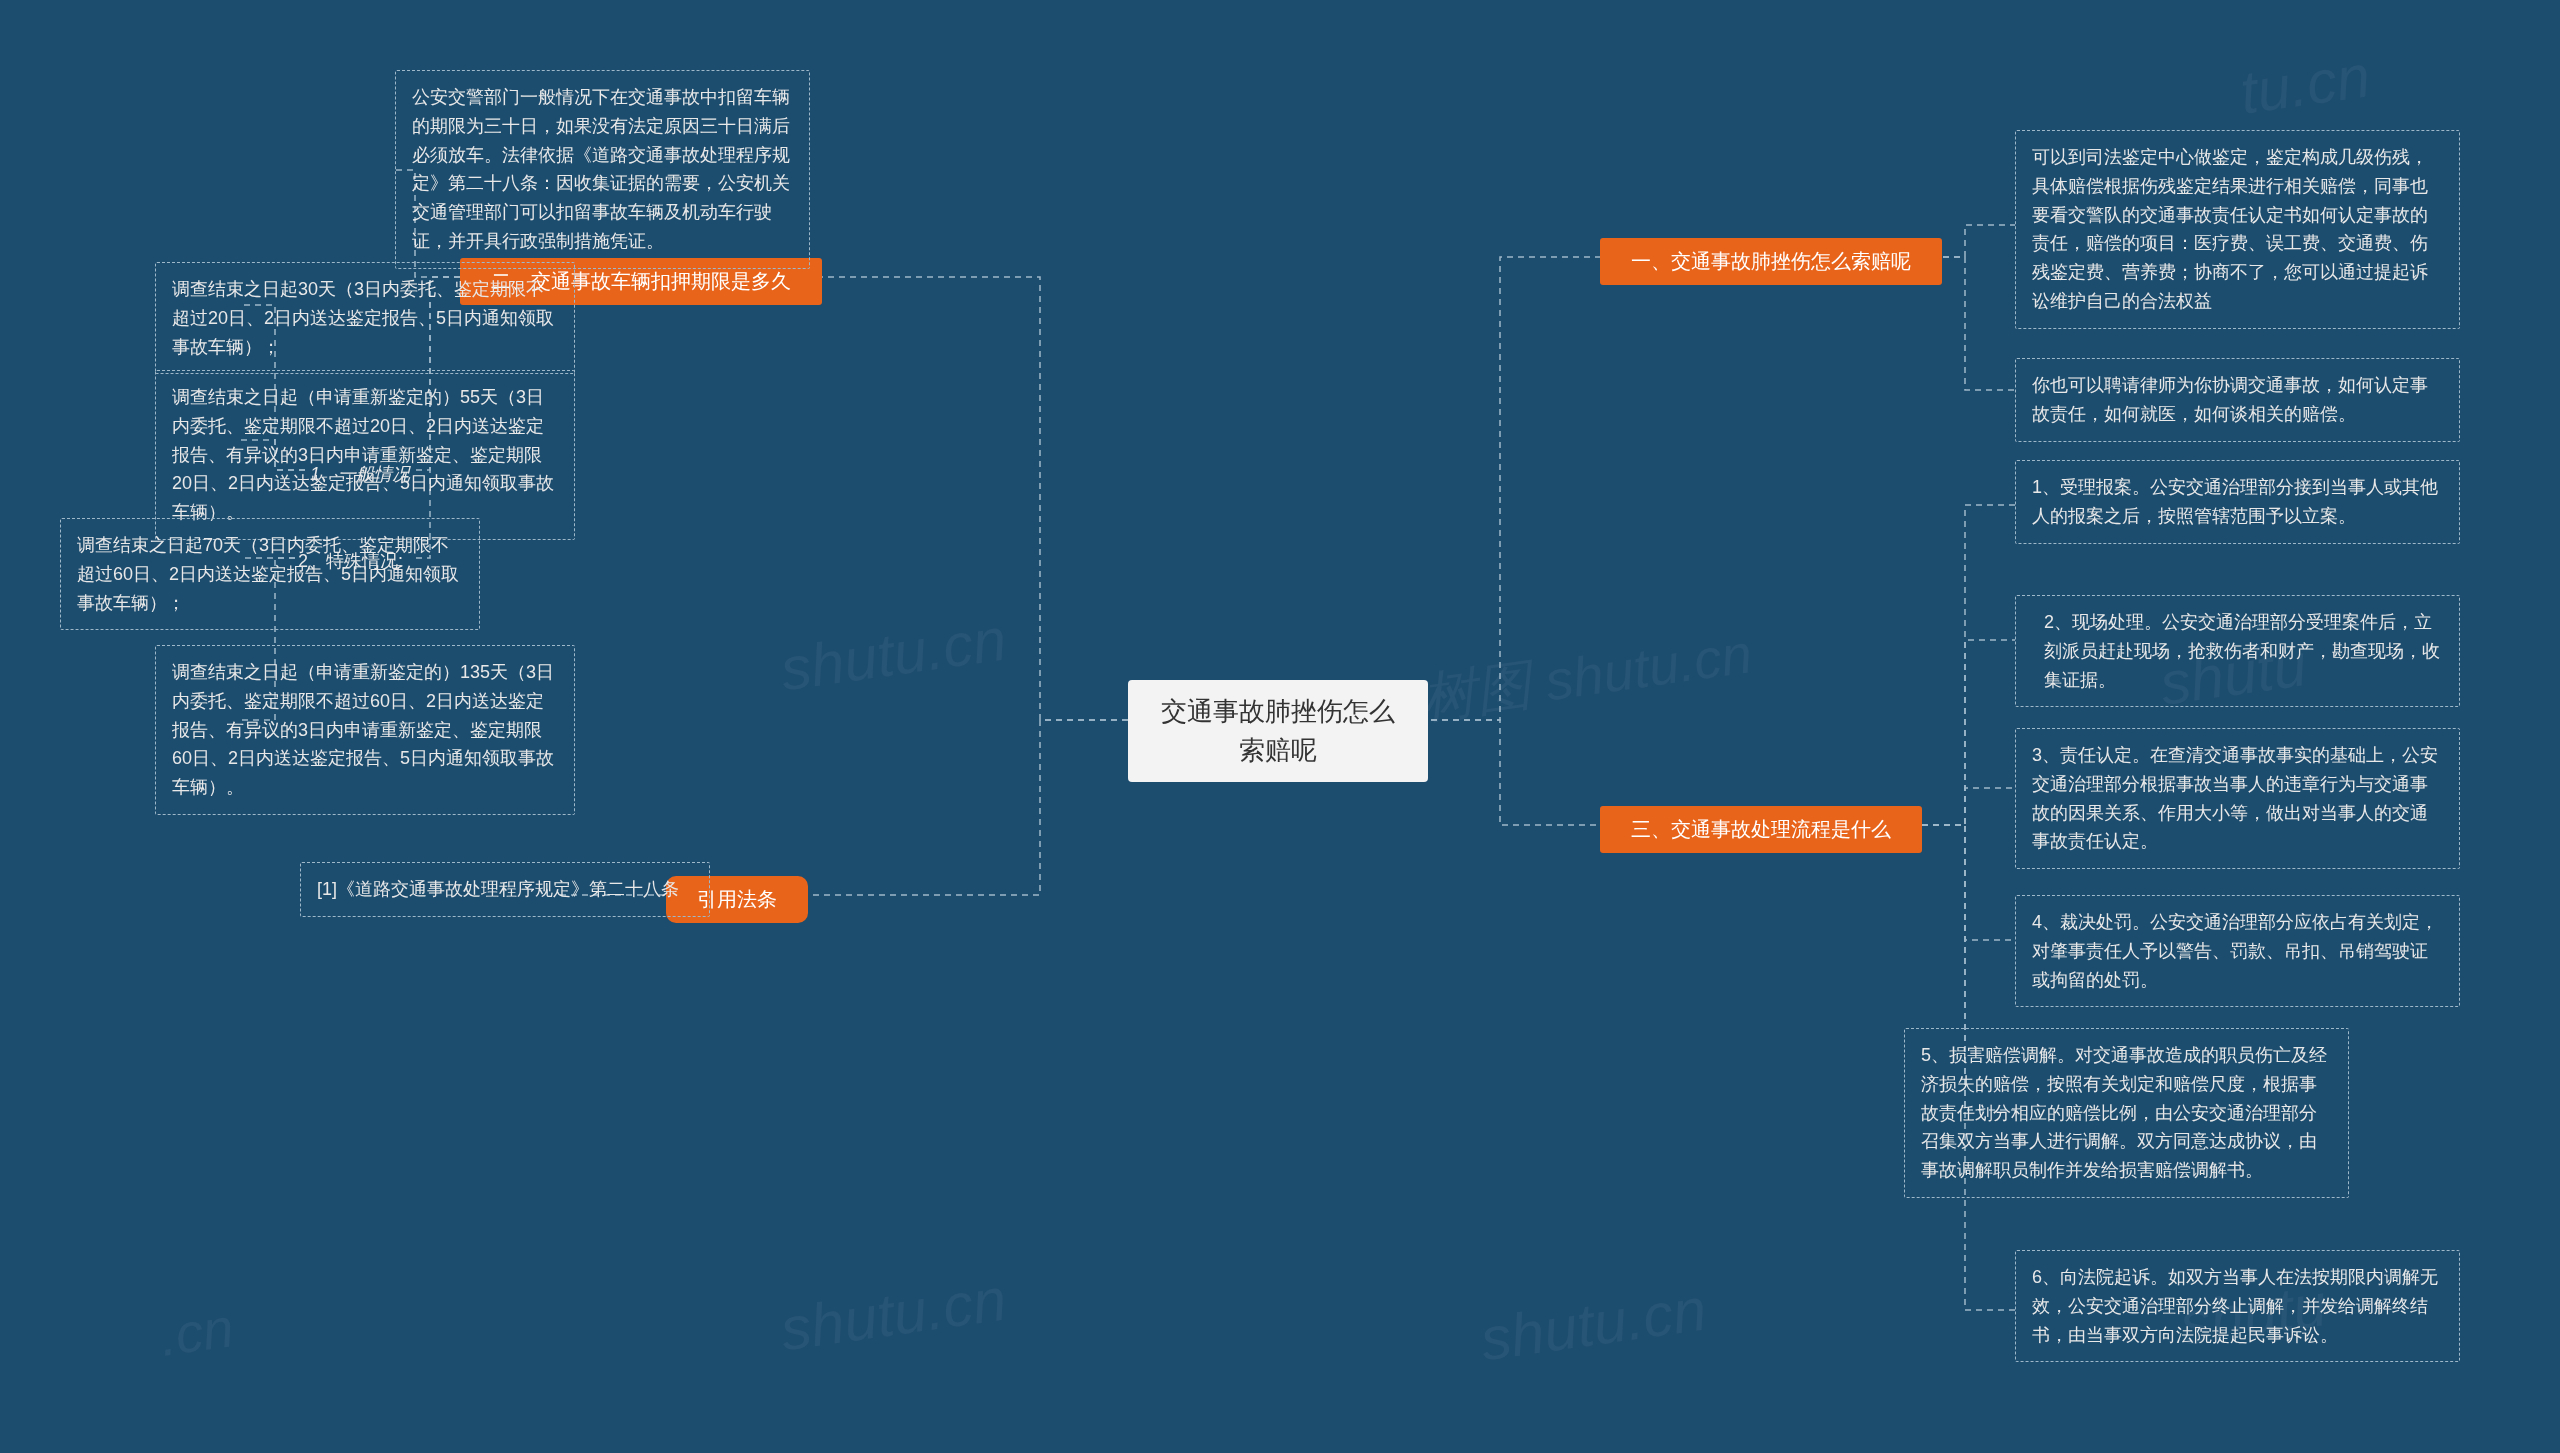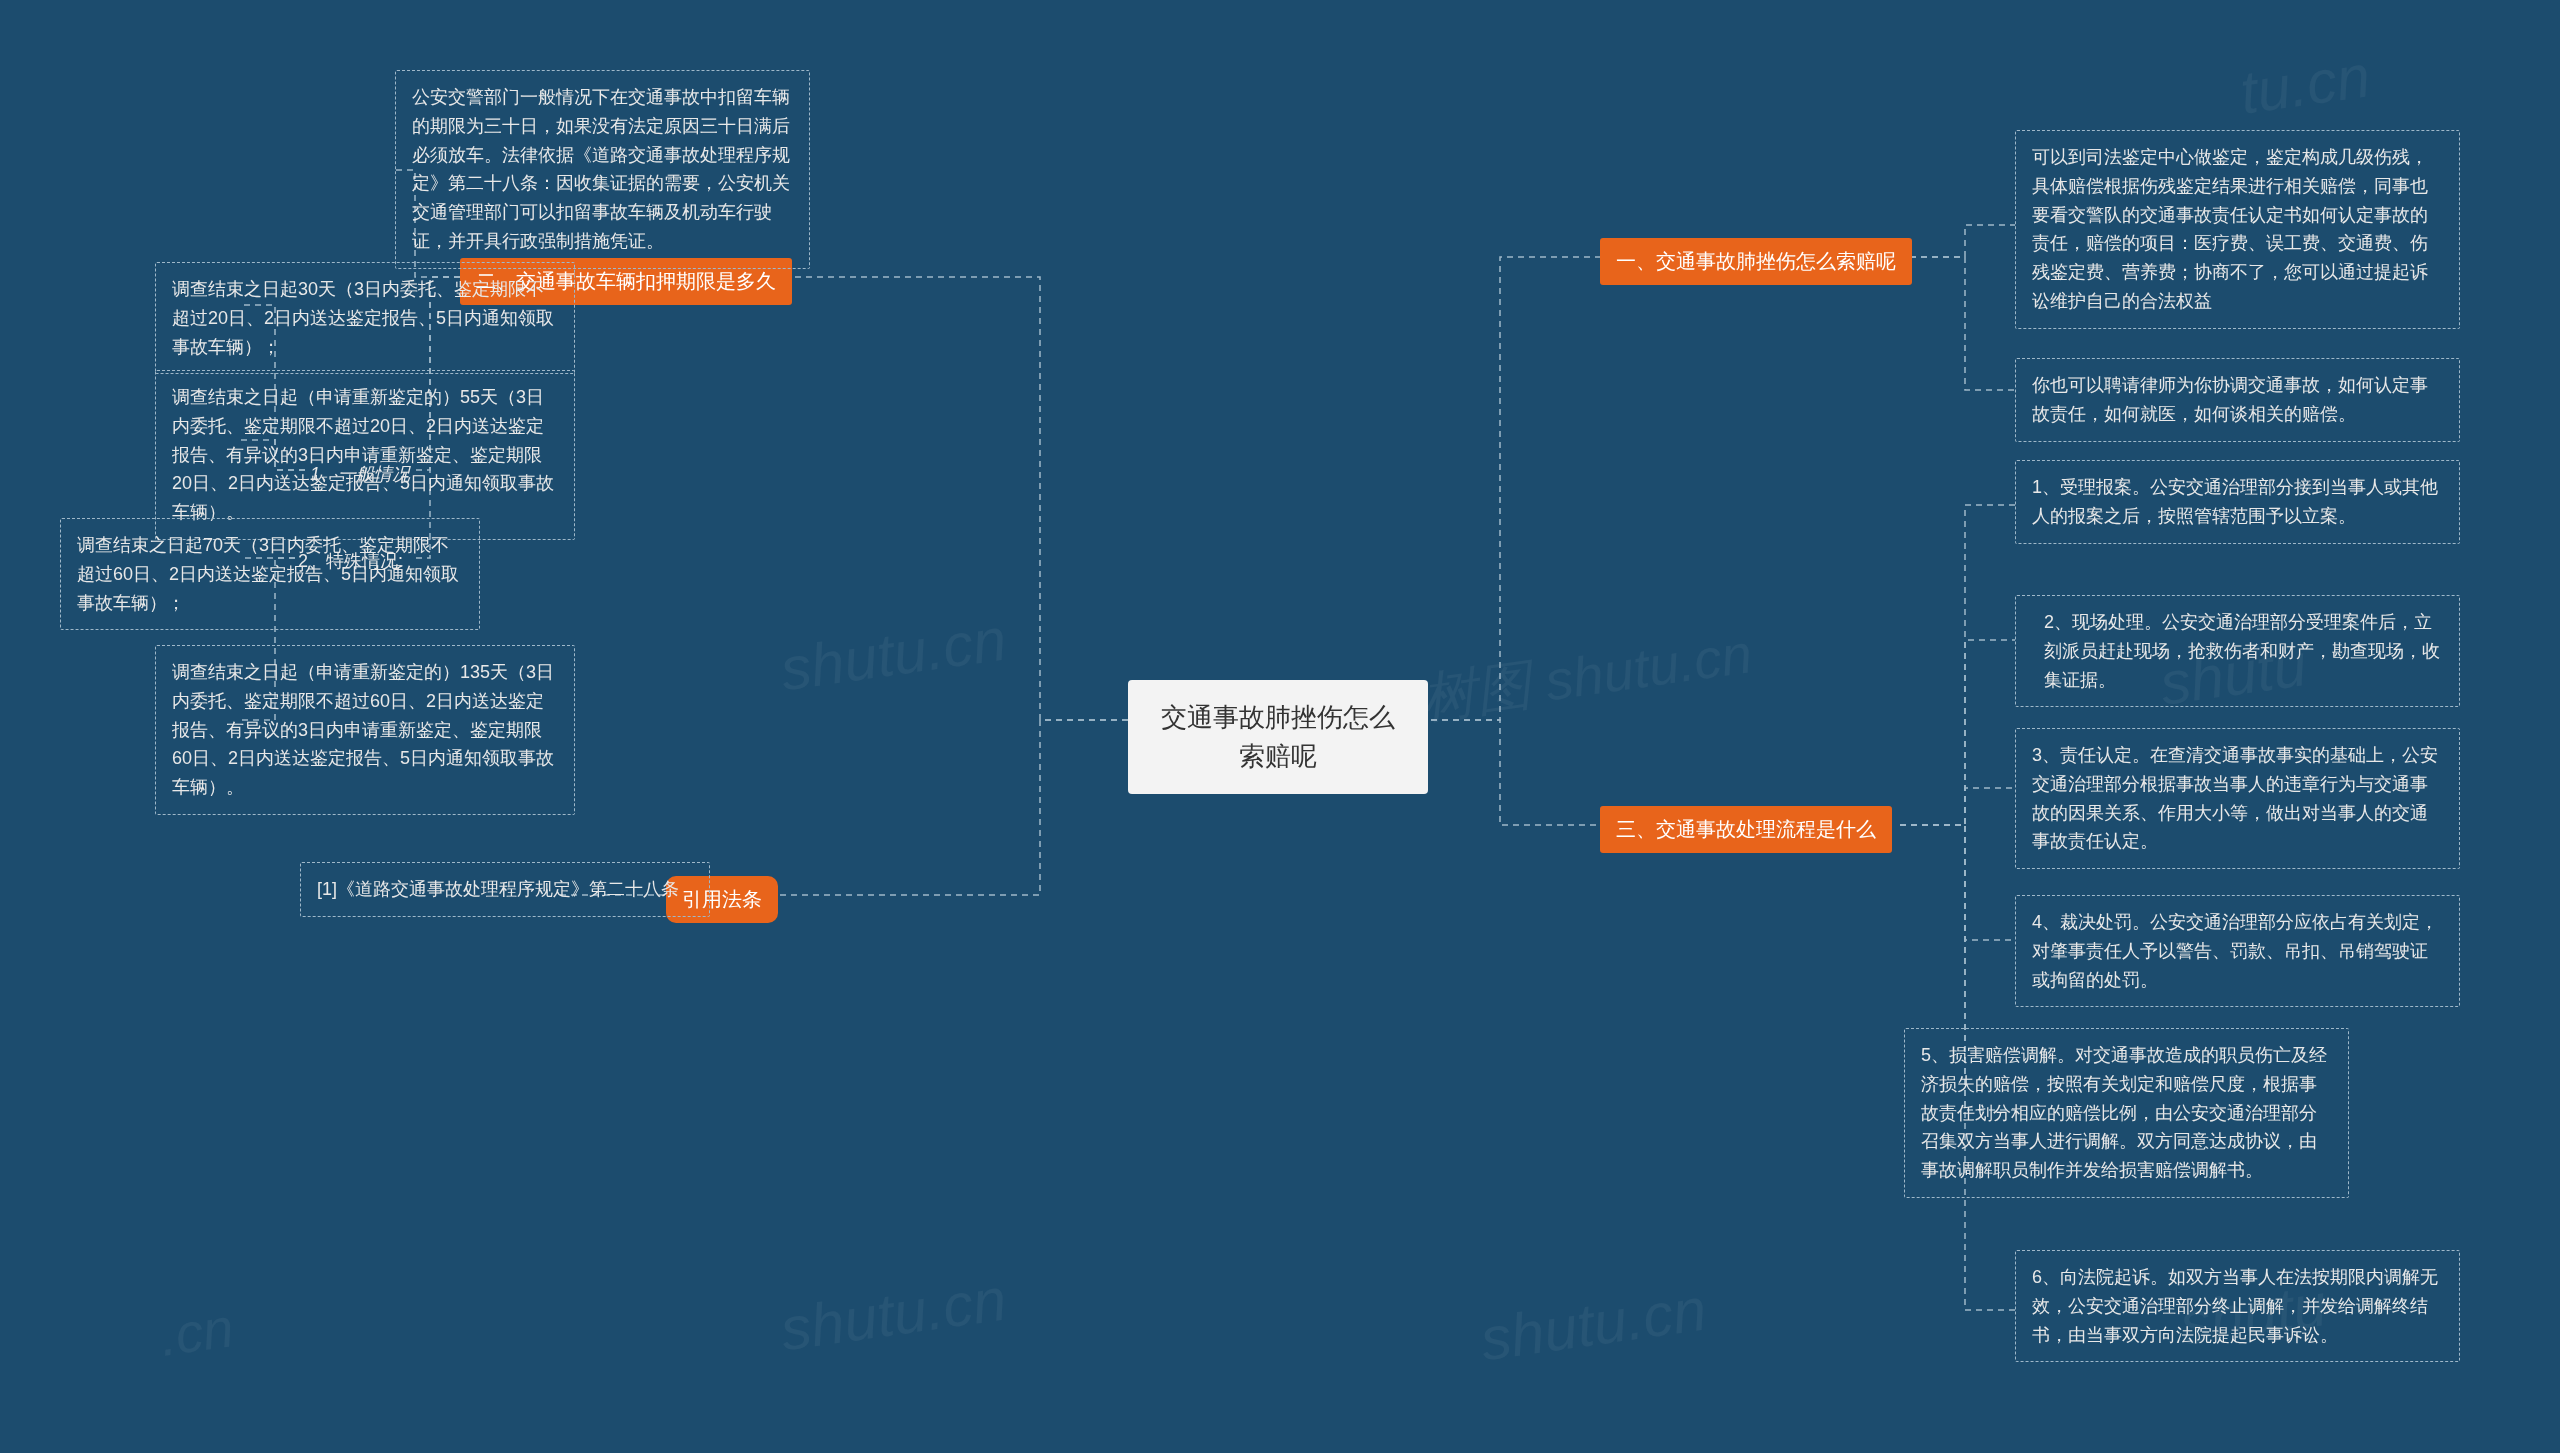--- a/index.html
+++ b/index.html
@@ -21,30 +21,30 @@
   }
   .node{
     position:absolute;
     box-sizing:border-box;
   }
   .center{
     background:#f3f3f3;
     color:#333;
     font-size:26px;
     line-height:1.5;
-    padding:18px 28px;
+    padding:12px 28px;
     border-radius:4px;
     text-align:center;
     width:300px;
   }
   .branch{
     background:#e8641b;
     color:#fff;
     font-size:20px;
-    padding:10px 16px;
+    padding:10px 31px;
     border-radius:3px;
     white-space:nowrap;
   }
   .sub{
     border:1.5px dashed #9fb8c9;
     color:#e8e8e8;
     font-size:18px;
     padding:12px 16px;
     line-height:1.6;
     border-radius:2px;

